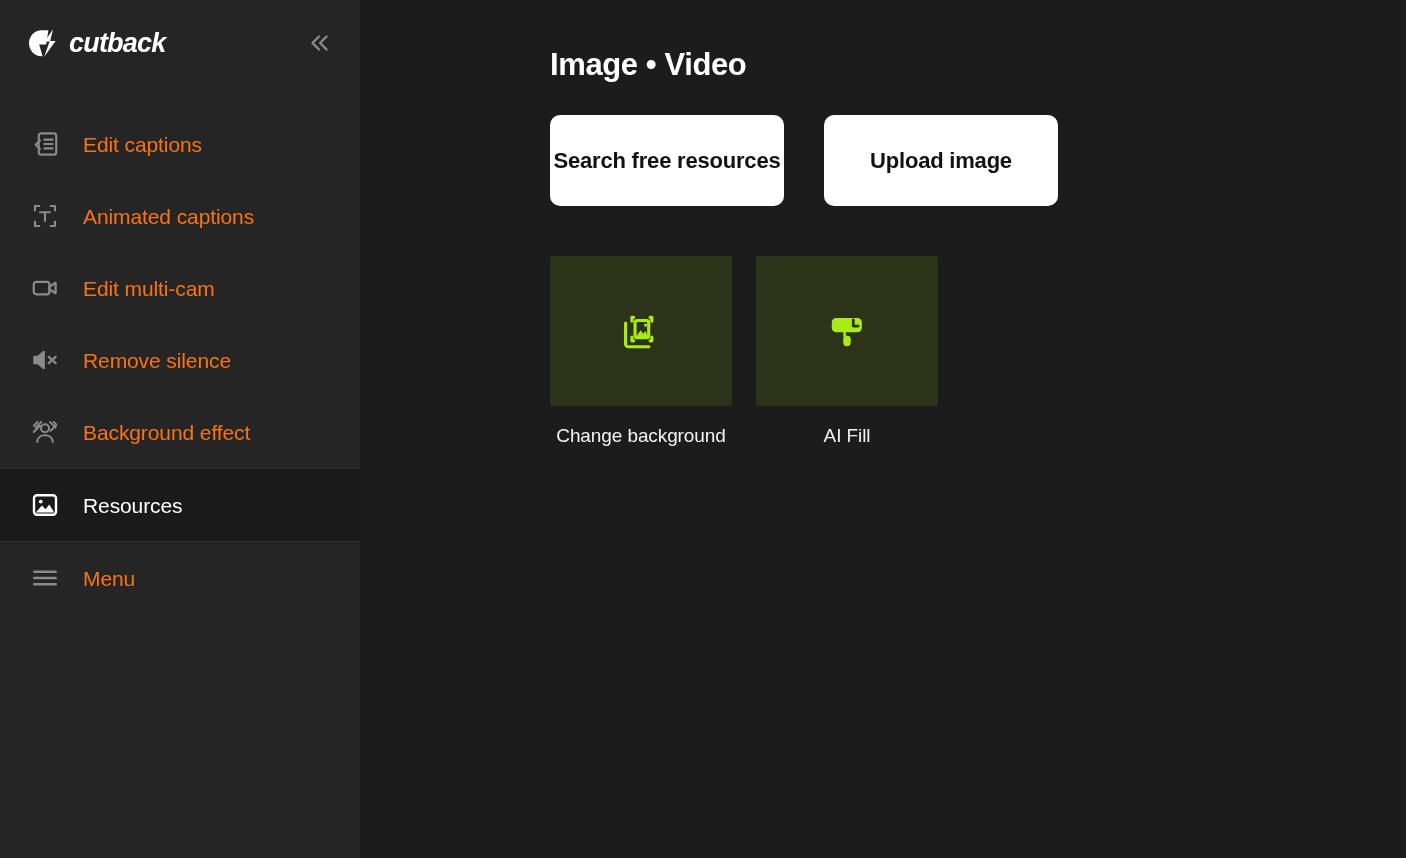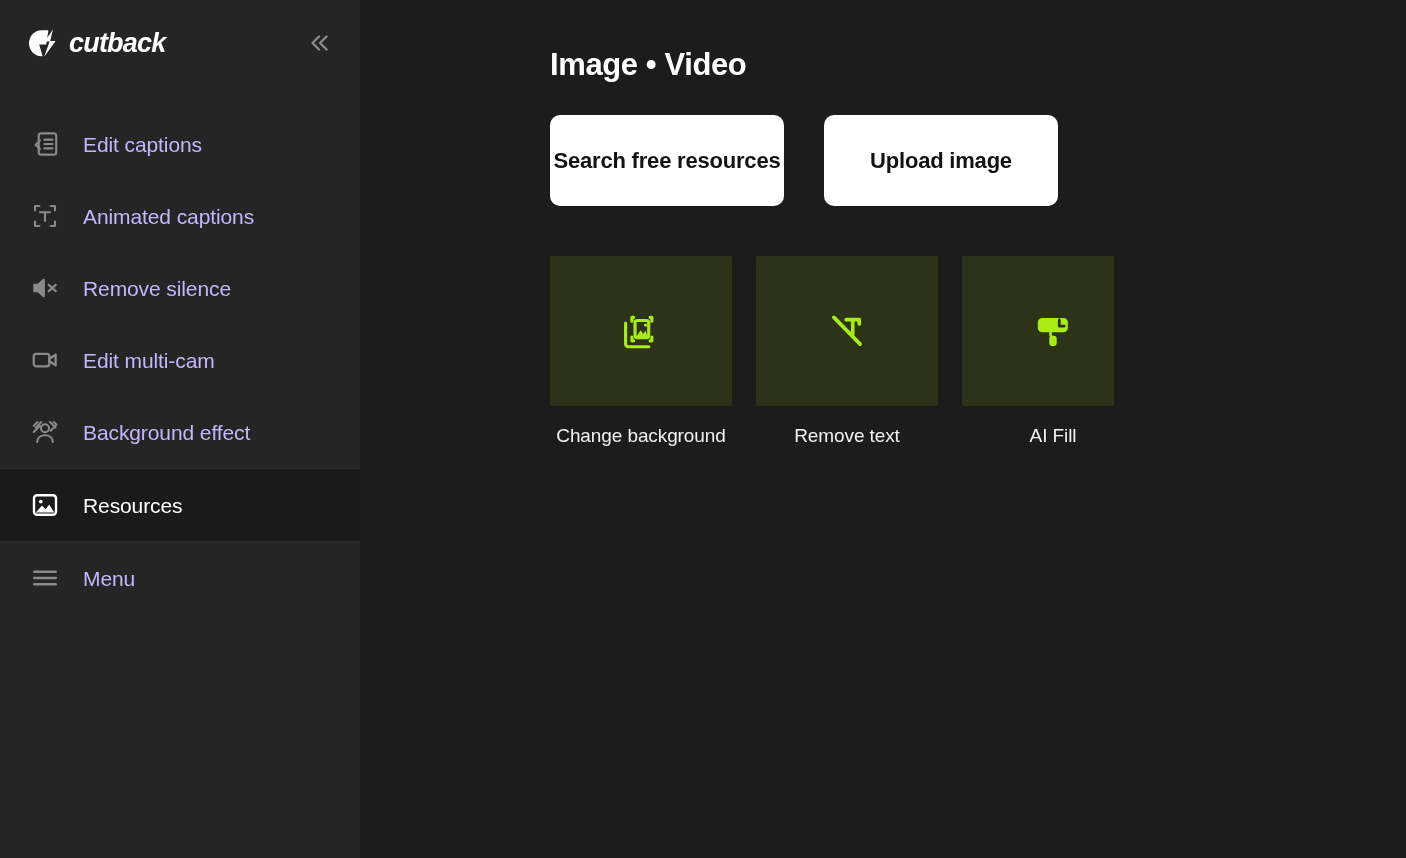--- a/index.html
+++ b/index.html
@@ -87,21 +87,21 @@
     height: 38px;
     flex: 0 0 38px;
     display: flex;
     align-items: center;
     justify-content: center;
     color: #8a8a8a;
   }
 
   .nav-item .nav-label {
     font-size: 21px;
-    color: #c4b5fd;
+    color: #f97316;
     letter-spacing: -0.1px;
     line-height: 1;
   }
 
   .nav-item.active {
     background: #1a1a1a;
   }
 
   .nav-item.active .nav-icon { color: #ffffff; }
   .nav-item.active .nav-label { color: #ffffff; }
@@ -243,36 +243,36 @@
             <line x1="8" y1="9" x2="16" y2="9"></line>
             <line x1="12" y1="9" x2="12" y2="16"></line>
           </svg>
         </span>
         <span class="nav-label">Animated captions</span>
       </div>
 
       <div class="nav-item">
         <span class="nav-icon">
           <svg viewBox="0 0 24 24" width="30" height="30" fill="none" stroke="currentColor" stroke-width="1.8" stroke-linecap="round" stroke-linejoin="round">
+            <rect x="3" y="7" width="12.5" height="10" rx="2"></rect>
+            <path d="M15.5 11 L20.5 7.8 V16.2 L15.5 13 Z"></path>
+          </svg>
+        </span>
+        <span class="nav-label">Edit multi-cam</span>
+      </div>
+
+      <div class="nav-item">
+        <span class="nav-icon">
+          <svg viewBox="0 0 24 24" width="30" height="30" fill="none" stroke="currentColor" stroke-width="1.8" stroke-linecap="round" stroke-linejoin="round">
             <path d="M11 5.5 L6.5 9.5 H3.5 V14.5 H6.5 L11 18.5 Z" fill="currentColor" stroke-linejoin="round"></path>
             <line x1="15" y1="9.5" x2="20.5" y2="14.5"></line>
             <line x1="20.5" y1="9.5" x2="15" y2="14.5"></line>
           </svg>
         </span>
         <span class="nav-label">Remove silence</span>
-      </div>
-
-      <div class="nav-item">
-        <span class="nav-icon">
-          <svg viewBox="0 0 24 24" width="30" height="30" fill="none" stroke="currentColor" stroke-width="1.8" stroke-linecap="round" stroke-linejoin="round">
-            <rect x="3" y="7" width="12.5" height="10" rx="2"></rect>
-            <path d="M15.5 11 L20.5 7.8 V16.2 L15.5 13 Z"></path>
-          </svg>
-        </span>
-        <span class="nav-label">Edit multi-cam</span>
       </div>
 
       <div class="nav-item">
         <span class="nav-icon">
           <svg viewBox="0 0 24 24" width="30" height="30" fill="none" stroke="currentColor" stroke-width="1.6" stroke-linecap="round" stroke-linejoin="round">
             <line x1="3" y1="7" x2="6" y2="4"></line>
             <line x1="3" y1="12" x2="8" y2="7"></line>
             <line x1="9" y1="4" x2="4.5" y2="8.5"></line>
             <line x1="16" y1="4" x2="20.5" y2="8.5"></line>
             <line x1="19" y1="4" x2="21" y2="6"></line>
@@ -338,32 +338,20 @@
               <rect x="8.6" y="6" width="7.8" height="9.8" rx="1.2"></rect>
               <circle cx="14.6" cy="8.6" r="0.9" fill="currentColor" stroke="none"></circle>
               <path d="M9.3 15.1 L11.8 11.6 L13.3 13.5 L14.6 11.9 L15.8 15.1 Z" fill="currentColor" stroke="none"></path>
             </svg>
           </span>
         </div>
         <div class="tool-label">Change background</div>
       </div>
 
 
-      <div class="tool-card">
-        <div class="tool-thumb">
-          <span>
-            <svg viewBox="0 0 24 24" width="42" height="42" fill="none" stroke="currentColor" stroke-width="2.1" stroke-linecap="round" stroke-linejoin="round">
-              <path d="M11.5 5.5 H19 V8"></path>
-              <path d="M15.3 5.8 V13.5"></path>
-              <line x1="4.5" y1="4.2" x2="19.5" y2="19.5"></line>
-            </svg>
-          </span>
-        </div>
-        <div class="tool-label">Remove text</div>
-      </div>
 
 
       <div class="tool-card">
         <div class="tool-thumb">
           <span>
             <svg viewBox="0 0 24 24" width="42" height="42" fill="none" stroke="currentColor" stroke-width="1.8" stroke-linecap="round" stroke-linejoin="round">
               <rect x="4.2" y="5.4" width="15.4" height="6.4" rx="1.6" fill="currentColor" stroke="currentColor"></rect>
               <path d="M15.6 5.6 V9.2 H18.4" stroke="#2c3318" stroke-width="1.6" fill="none"></path>
               <path d="M10.6 11.8 V14.2 C10.6 14.9 11.1 15.4 11.8 15.4 H12.3 C12.9 15.4 13.4 15.9 13.4 16.6 V18.6 C13.4 19.4 12.8 20 12 20 C11.2 20 10.6 19.4 10.6 18.6 V16.2" fill="currentColor" stroke="currentColor" stroke-width="1.5"></path>
             </svg>

